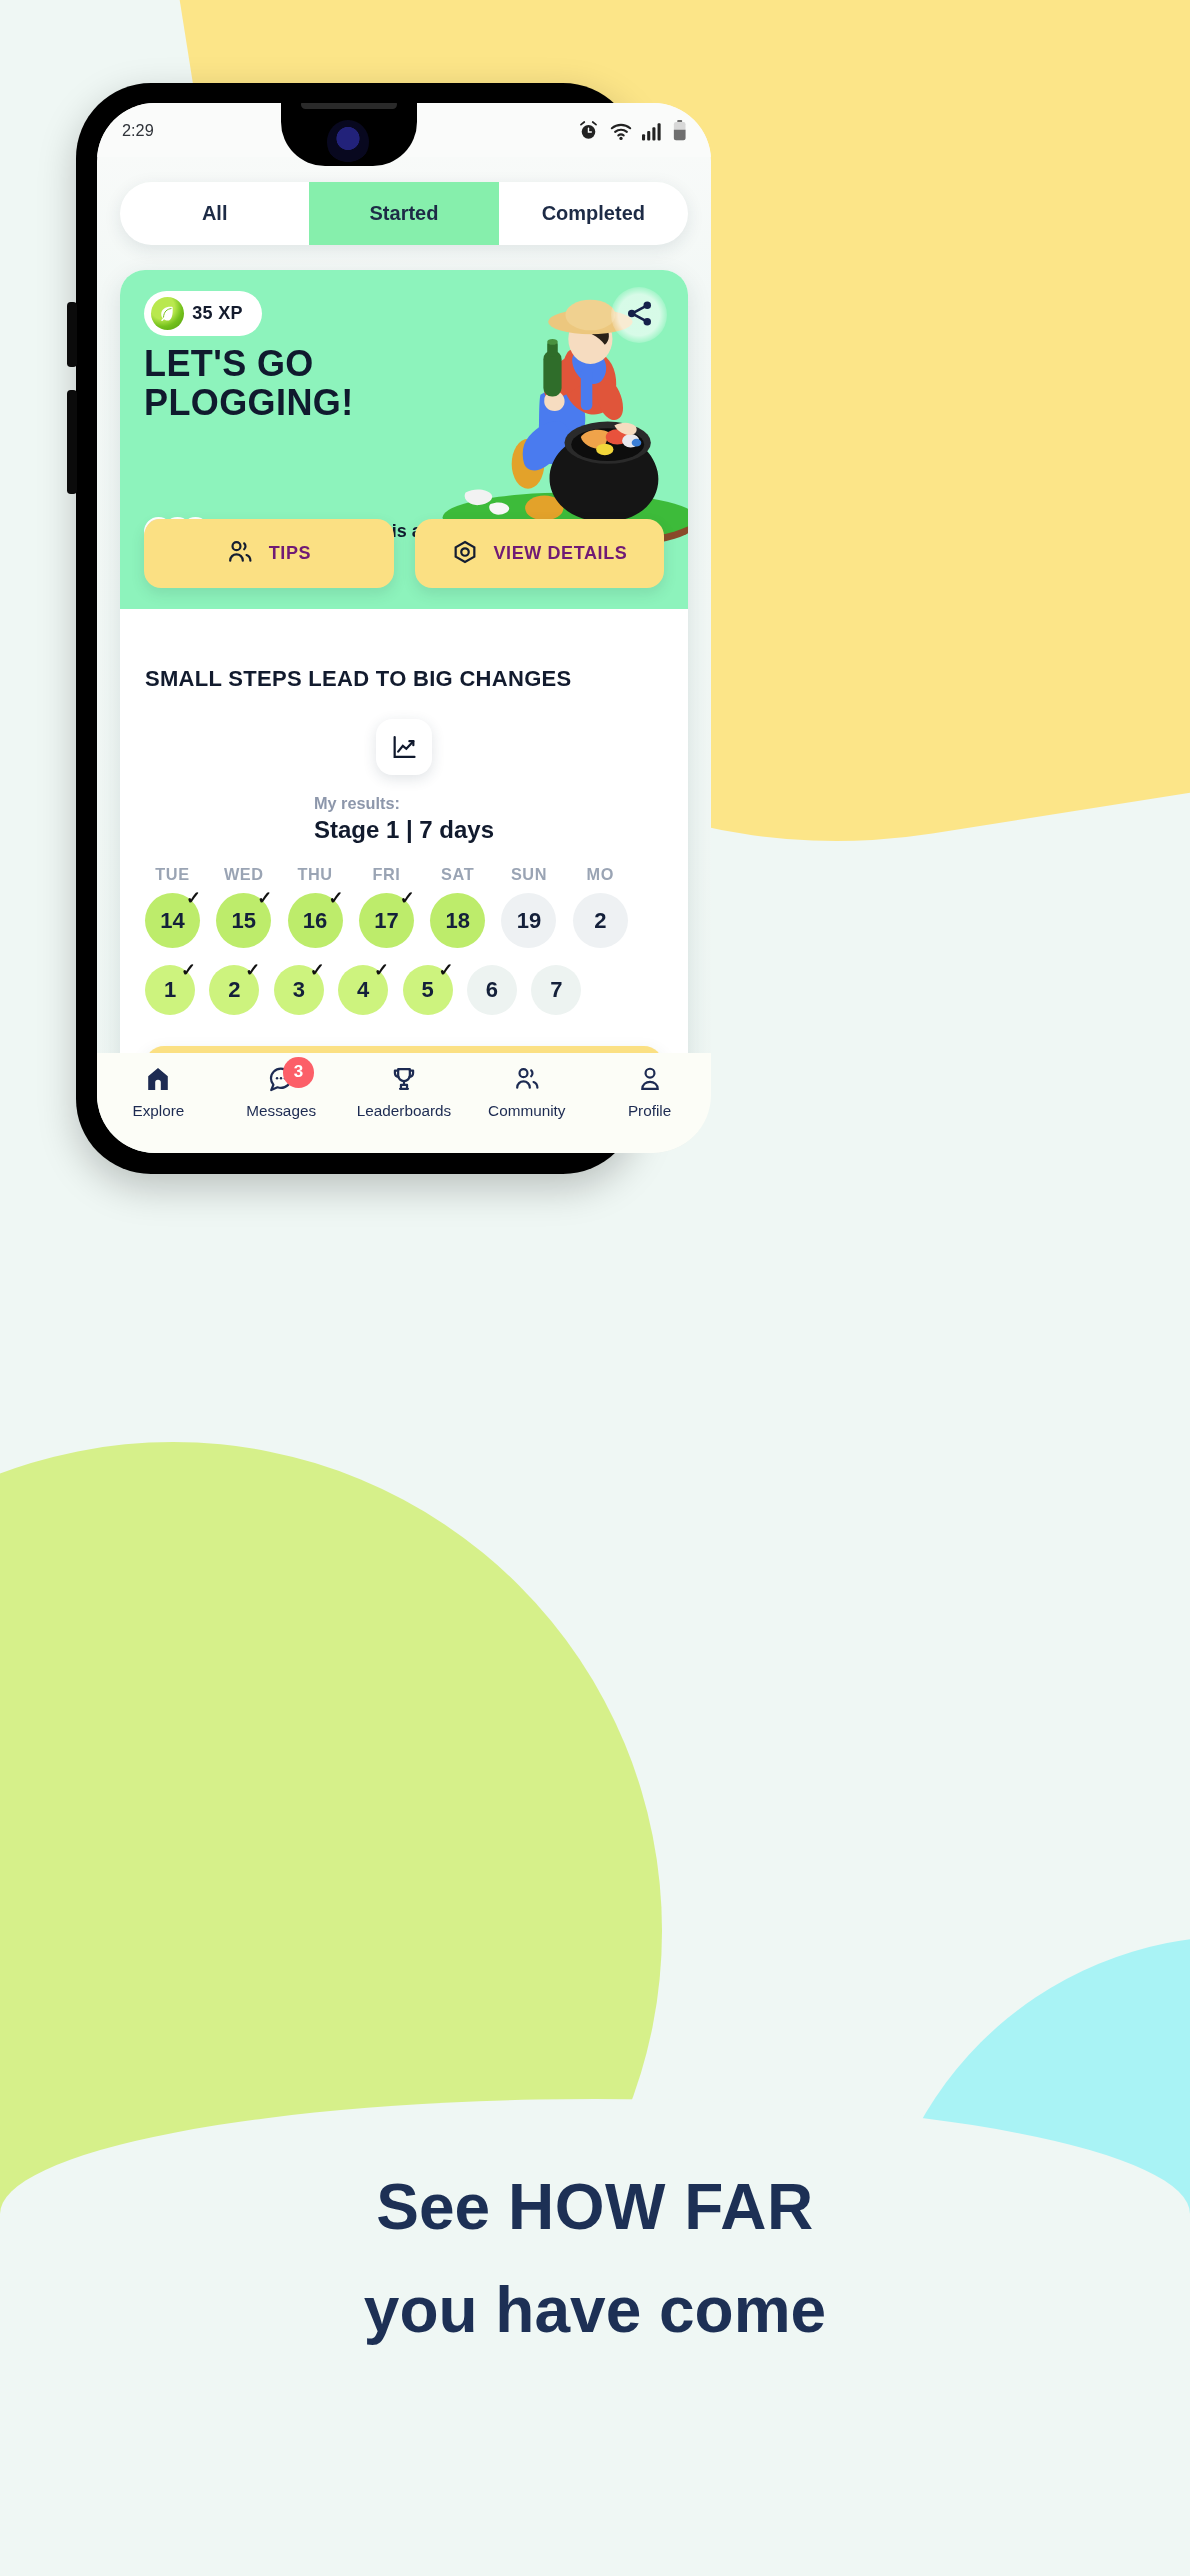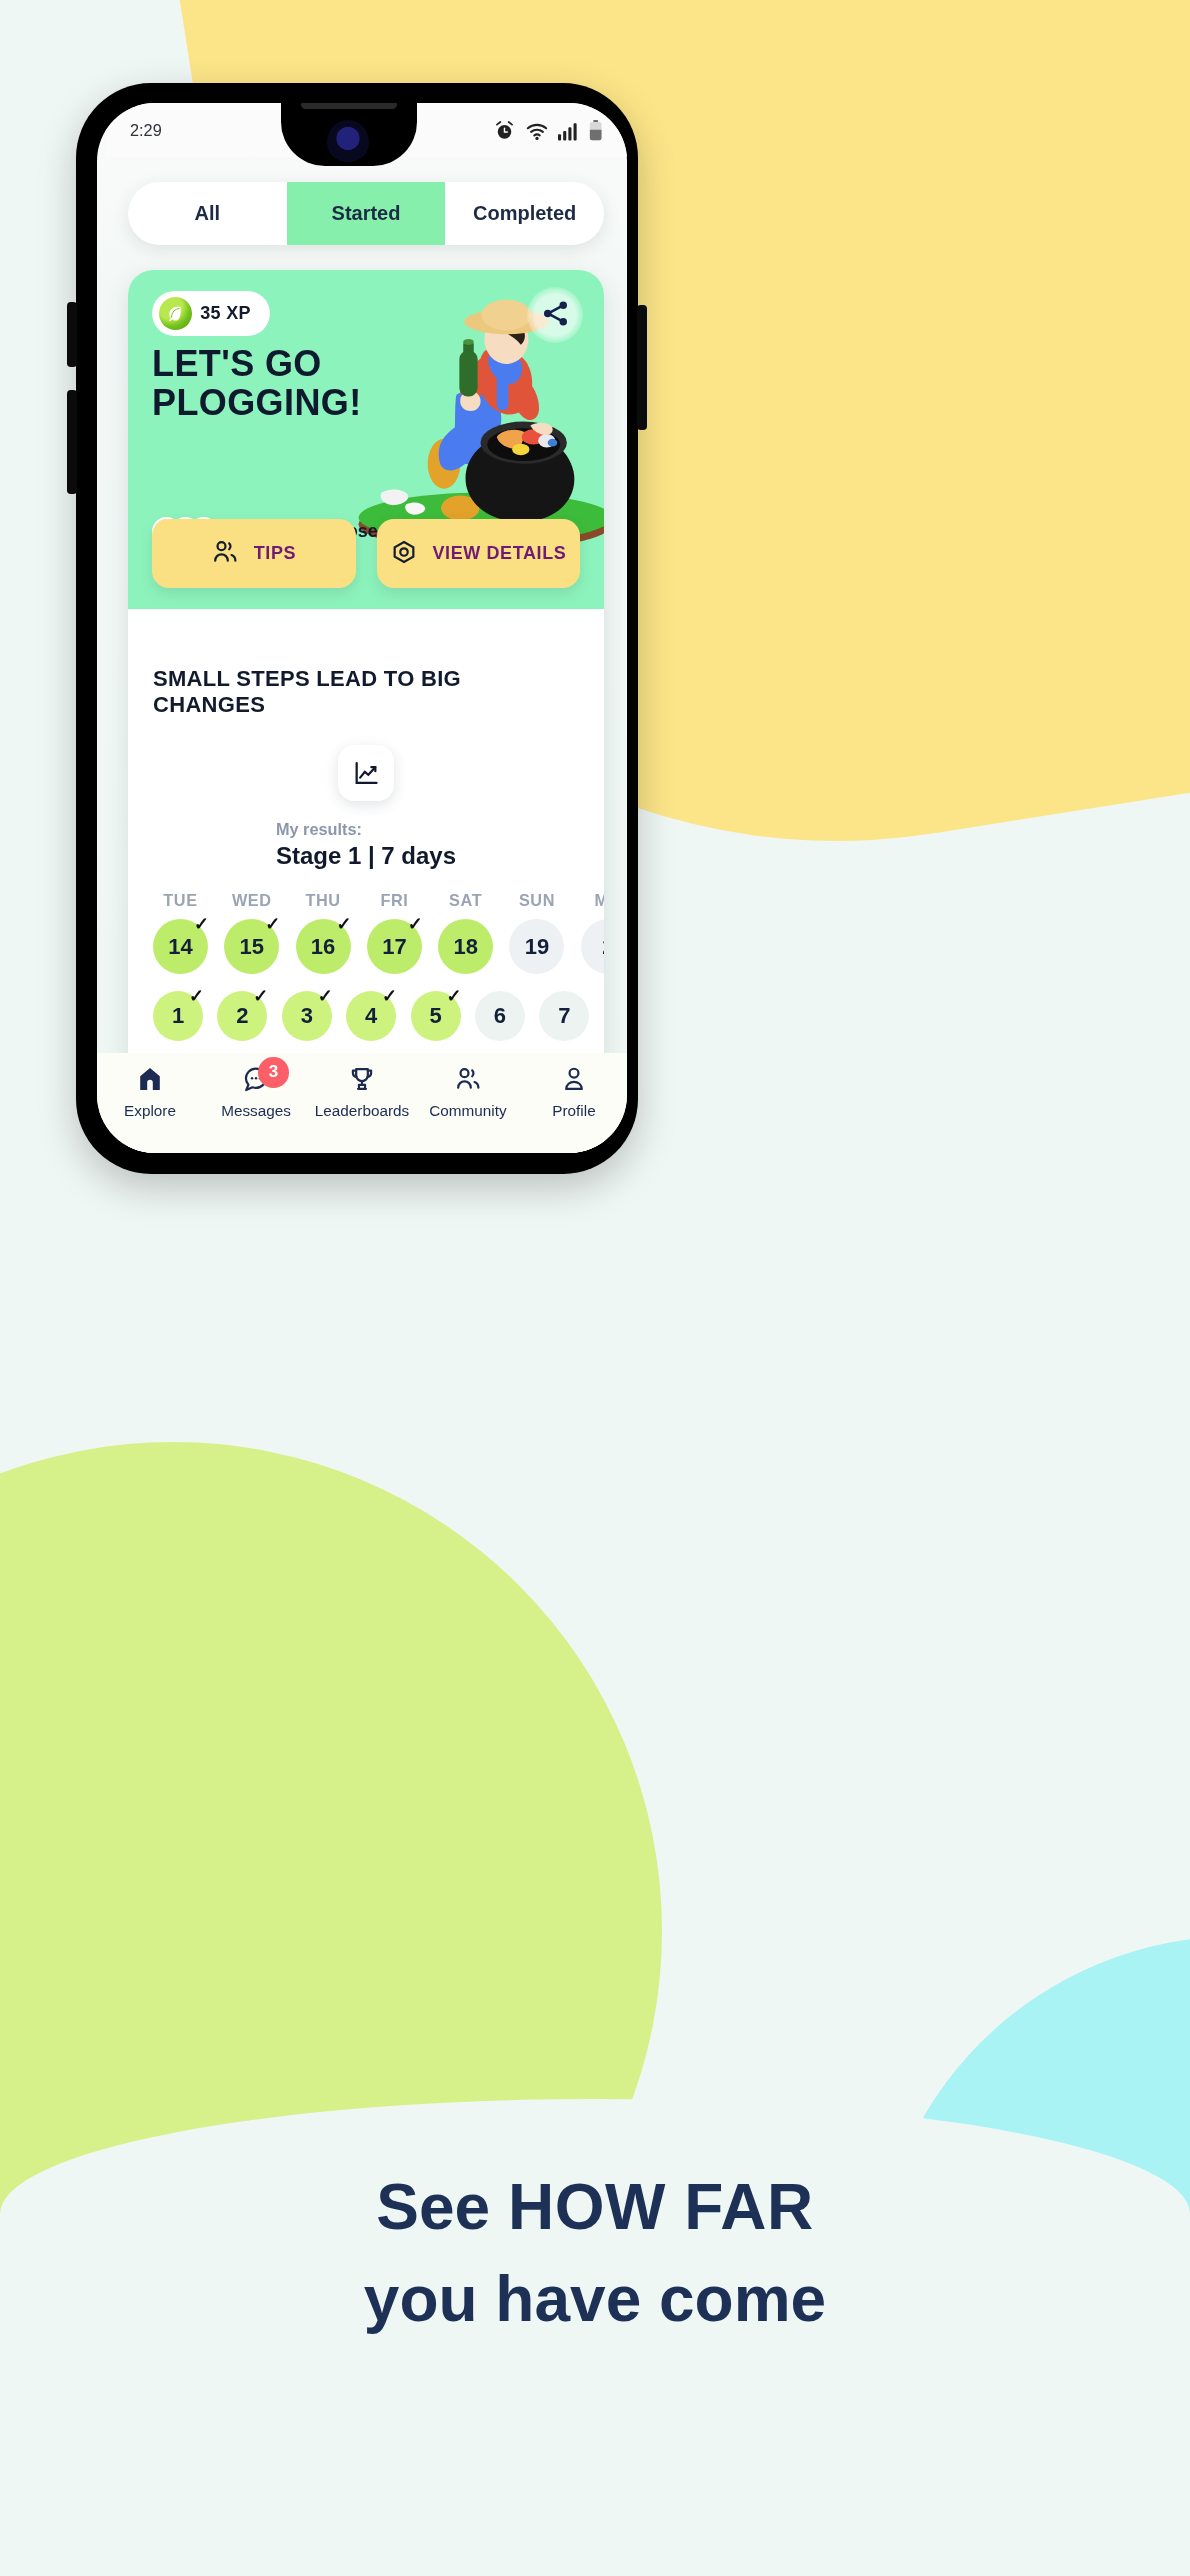--- a/index.html
+++ b/index.html
@@ -40,41 +40,41 @@
 
   
   .headline {
     position:absolute; z-index:6; left:0; right:0; top:2164px;
     text-align:center; color:#1d3055;
     line-height:1.35;
   }
   .headline .l1, .headline .l2 { display:block; font-size:64px; }
   .headline .light { font-weight:600; }
   .headline .heavy { font-weight:800; letter-spacing:0.5px; }
-  .headline .l2 { margin-top:6px; font-weight:600; }
+  .headline .l2 { margin-top:17px; font-weight:600; }
 
   
   .phone {
     position:absolute; z-index:5;
     left:76px; top:83px; width:1045px; height:1093px;
   }
   .phone-body {
     position:absolute; left:0; top:0; width:562px; height:1091px;
     background:#000; border-radius:75px;
     box-shadow:0 13.4px 38px rgba(0,0,0,.22);
   }
   .side-btn { position:absolute; background:#0b0b0b; border-radius:3.8px; }
   .btn-l1 { left:-8.6px; top:219px; width:9.6px; height:65px; }
   .btn-l2 { left:-8.6px; top:307px; width:9.6px; height:104px; }
   .btn-r1 { right:-8.6px; top:222px; width:9.6px; height:125px; }
 
   .screen {
-    position:absolute; left:21px; top:20px; width:530px; height:1050px;
+    position:absolute; left:21px; top:20px; width:614px; height:1050px;
     background:linear-gradient(#fafbfa 0%, #f3f8f6 18%, #eef6f3 100%);
-    border-radius:58px; overflow:hidden;padding-left:8px;
+    border-radius:58px; overflow:hidden;
   }
   .speaker {
     position:absolute; z-index:9; left:204px; top:-2.9px;
     width:96px; height:8.6px; background:#2a2a2a; border-radius:4.8px;
   }
   .notch {
     position:absolute; z-index:8; left:184px; top:-29px;
     width:136px; height:92px; background:#000; border-radius:0 0 44px 44px;
   }
   .camera {

